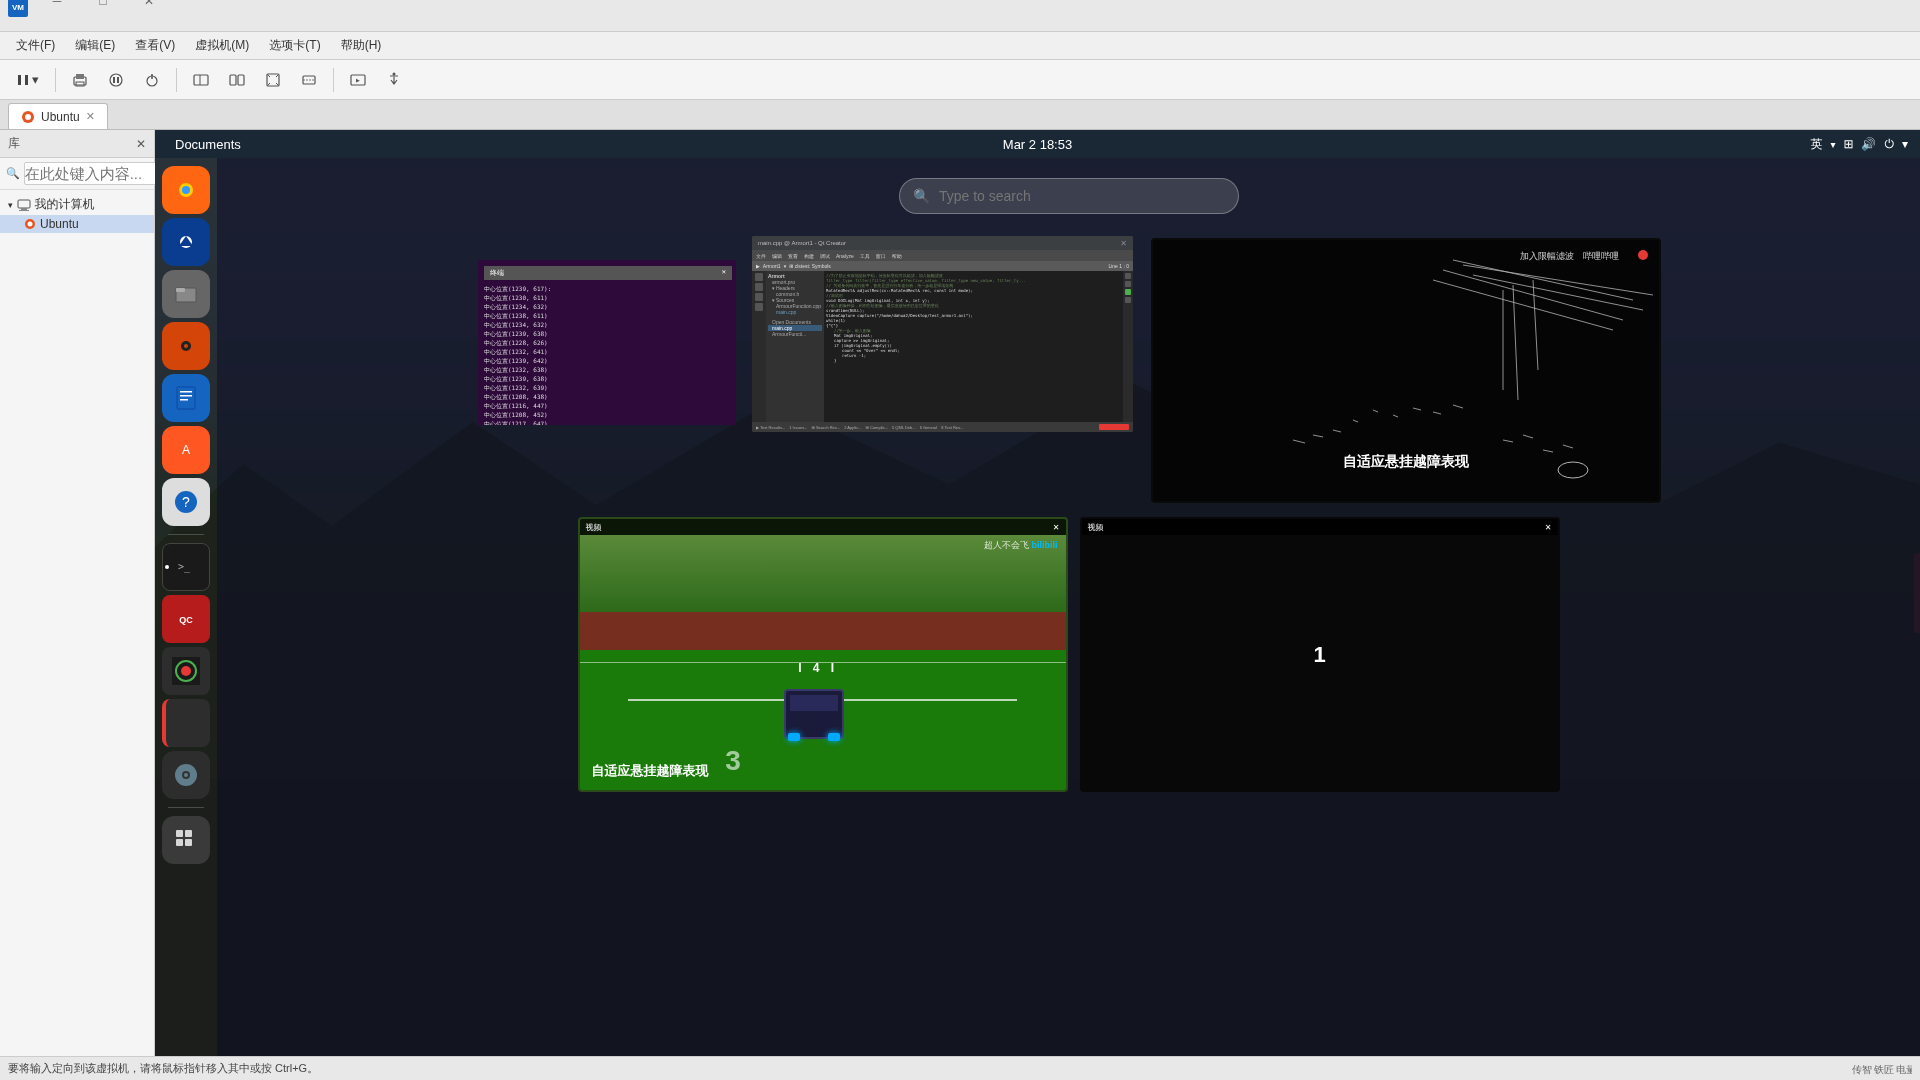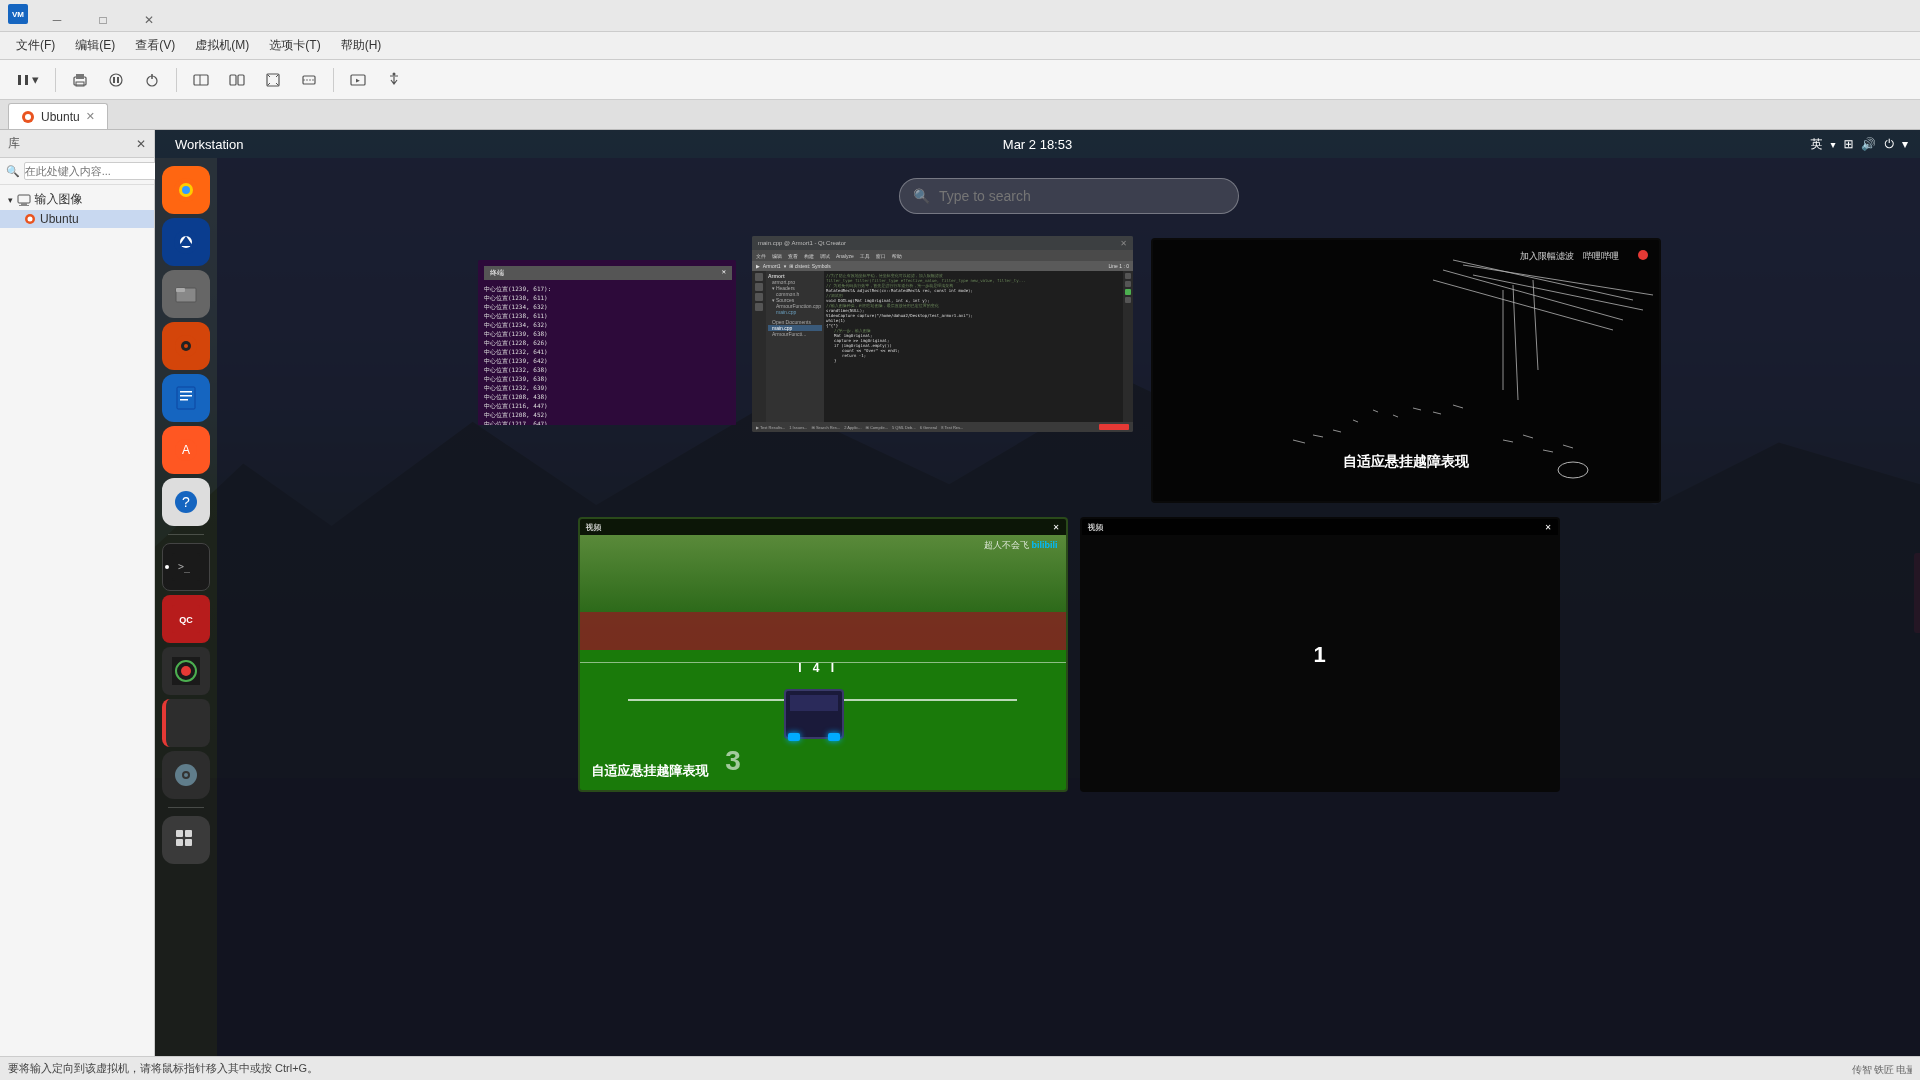--- a/index.html
+++ b/index.html
@@ -3,22 +3,22 @@
   <meta charset="utf-8">
   <style>
     * { margin: 0; padding: 0; box-sizing: border-box; }
     body { width: 1920px; height: 1080px; overflow: hidden; font-family: 'Segoe UI', sans-serif; background: #2c2c2c; }
 
     
     #vmware-titlebar {
       height: 32px;
       background: #e8e8e8;
       display: flex;
-      align-items: flex-start;
-      padding: 4px 8px;
+      align-items: flex-end;
+      padding: 14px 8px;
       border-bottom: 1px solid #ccc;
       position: relative;
     }
     #vmware-titlebar .vm-icon {
       width: 20px; height: 20px;
       background: #1565c0;
       border-radius: 2px;
       display: flex; align-items: center; justify-content: center;
       margin-right: 6px;
       font-size: 10px; color: white; font-weight: bold;
@@ -118,21 +118,21 @@
       font-size: 12px; color: #555;
       border-bottom: 1px solid #ccc;
       justify-content: space-between;
     }
     #sidebar-search {
       padding: 4px 6px;
       border-bottom: 1px solid #ddd;
       display: flex; align-items: center; gap: 4px;
     }
     .sidebar-search-input {
-      flex: 1; font-size: 11px; color: #777;
+      flex: 1; font-size: 15px; color: #777;
       border: 1px solid #ccc; padding: 2px 0; border-radius: 2px;
     }
     .sidebar-tree { padding: 4px 0; }
     .tree-item {
       padding: 2px 8px;
       font-size: 12px; color: #333;
       display: flex; align-items: center; gap: 4px;
       cursor: pointer;
     }
     .tree-item.selected { background: #c8d8f0; }
@@ -443,21 +443,21 @@
       <span style="font-size:10px;color:#666;">▾</span>
     </div>
     <div class="sidebar-tree">
       <div class="tree-item">
         <span style="font-size:9px;">▾</span>
         <svg width="14" height="14" viewBox="0 0 14 14">
           <rect x="1" y="2" width="12" height="8" rx="1" fill="none" stroke="#555" stroke-width="1"></rect>
           <rect x="4" y="10" width="6" height="2" fill="#888"></rect>
           <rect x="2" y="12" width="10" height="1" fill="#888"></rect>
         </svg>
-        <span>输入图像</span>
+        <span>我的计算机</span>
       </div>
       <div class="tree-item selected" style="padding-left: 24px;">
         <svg width="12" height="12" viewBox="0 0 12 12">
           <circle cx="6" cy="6" r="5" fill="#e95420"></circle>
           <circle cx="6" cy="6" r="2.5" fill="white"></circle>
         </svg>
         <span>Ubuntu</span>
       </div>
     </div>
   </div>
@@ -465,21 +465,21 @@
   <div id="vm-display">
     <div id="ubuntu-desktop">
 
       <div class="bg-mountains">
 
         <div style="position:absolute;bottom:28%;left:0;right:0;height:45%;background:linear-gradient(180deg,#1a4a10 0%,#0f3008 100%);clip-path:polygon(0 40%,5% 20%,10% 35%,18% 10%,25% 30%,35% 5%,45% 25%,55% 0%,65% 20%,75% 10%,85% 30%,92% 15%,100% 25%,100% 100%,0 100%);"></div>
         <div style="position:absolute;bottom:0;left:0;right:0;height:30%;background:#0a1f08;"></div>
       </div>
 
       <div id="gnome-topbar">
-        <span class="gnome-activities">Workstation</span>
+        <span class="gnome-activities">Documents</span>
         <div class="gnome-clock">
           <span>Mar 2  18:53</span>
         </div>
         <div class="gnome-status-area">
           <span class="gnome-status-icon">英</span>
           <span style="color:white;font-size:10px;">▾</span>
           <span class="gnome-status-icon">⊞</span>
           <span class="gnome-status-icon">🔊</span>
           <span class="gnome-status-icon">⏻</span>
           <span class="gnome-status-icon">▾</span>

